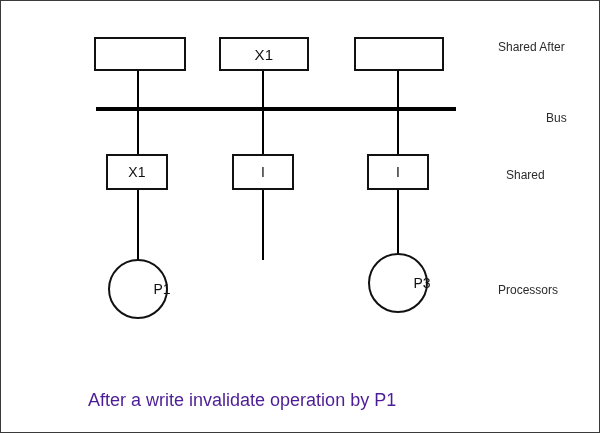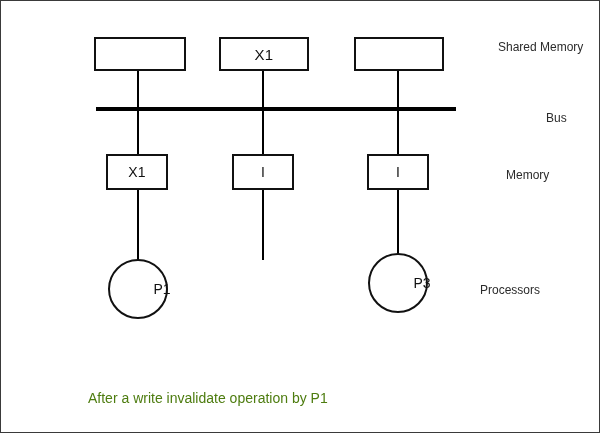--- a/index.html
+++ b/index.html
@@ -89,22 +89,22 @@
   .row-label {
     position: absolute;
     font-size: 12px;
     color: #2b2b2b;
     white-space: nowrap;
   }
 
   
   .caption {
     position: absolute;
-    font-size: 14px;
-    color: #4d7c0f;
+    font-size: 18px;
+    color: #4c1d95;
     white-space: nowrap;
     text-align: right;
   }
 </style>
 </head>
 <body>
 
 <div id="canvas">
 
   <div class="connector" style="left:136px; top:70px; height:40px;"></div>
@@ -141,20 +141,20 @@
     <span class="cell-label">I</span>
   </div>
 
   <div class="proc-circle" style="left:107px; top:258px; width:60px; height:60px;">
     <span class="cell-label">P1</span>
   </div>
   <div class="proc-circle" style="left:367px; top:252px; width:60px; height:60px;">
     <span class="cell-label">P3</span>
   </div>
 
-  <div class="row-label" style="left:497px; top:39px;">Shared Memory</div>
+  <div class="row-label" style="left:497px; top:39px;">Shared After</div>
   <div class="row-label" style="left:509px; top:110px;margin-left:36px;">Bus</div>
-  <div class="row-label" style="left:505px; top:167px;">Memory</div>
-  <div class="row-label" style="left:479px; top:282px;">Processors</div>
+  <div class="row-label" style="left:505px; top:167px;">Shared</div>
+  <div class="row-label" style="left:497px; top:282px;">Processors</div>
 
   <div class="caption" style="left:87px; top:389px;">After a write invalidate operation by P1</div>
 
 </div>
 
 </body></html>

